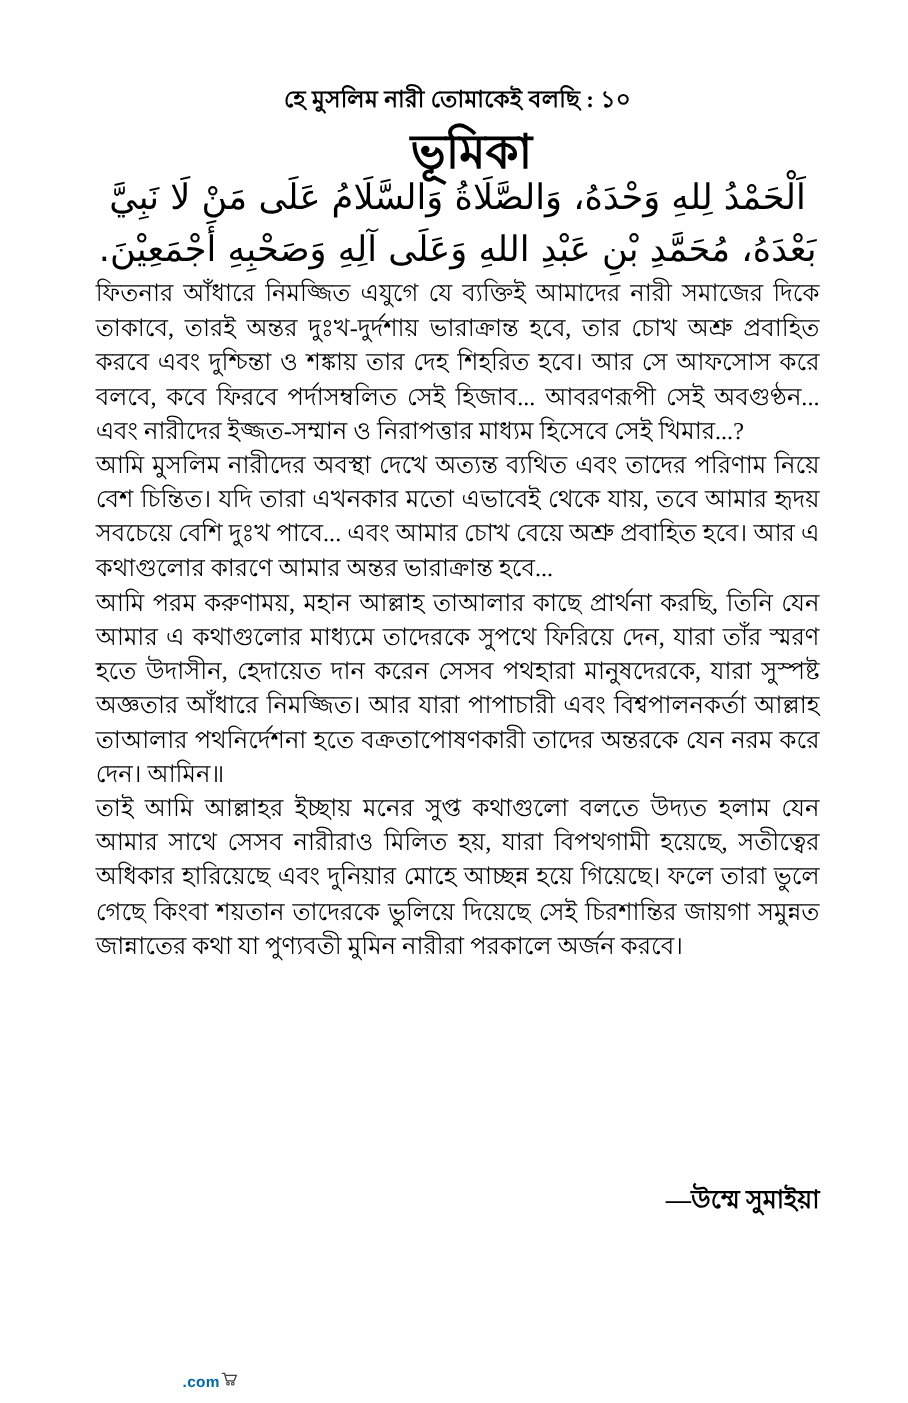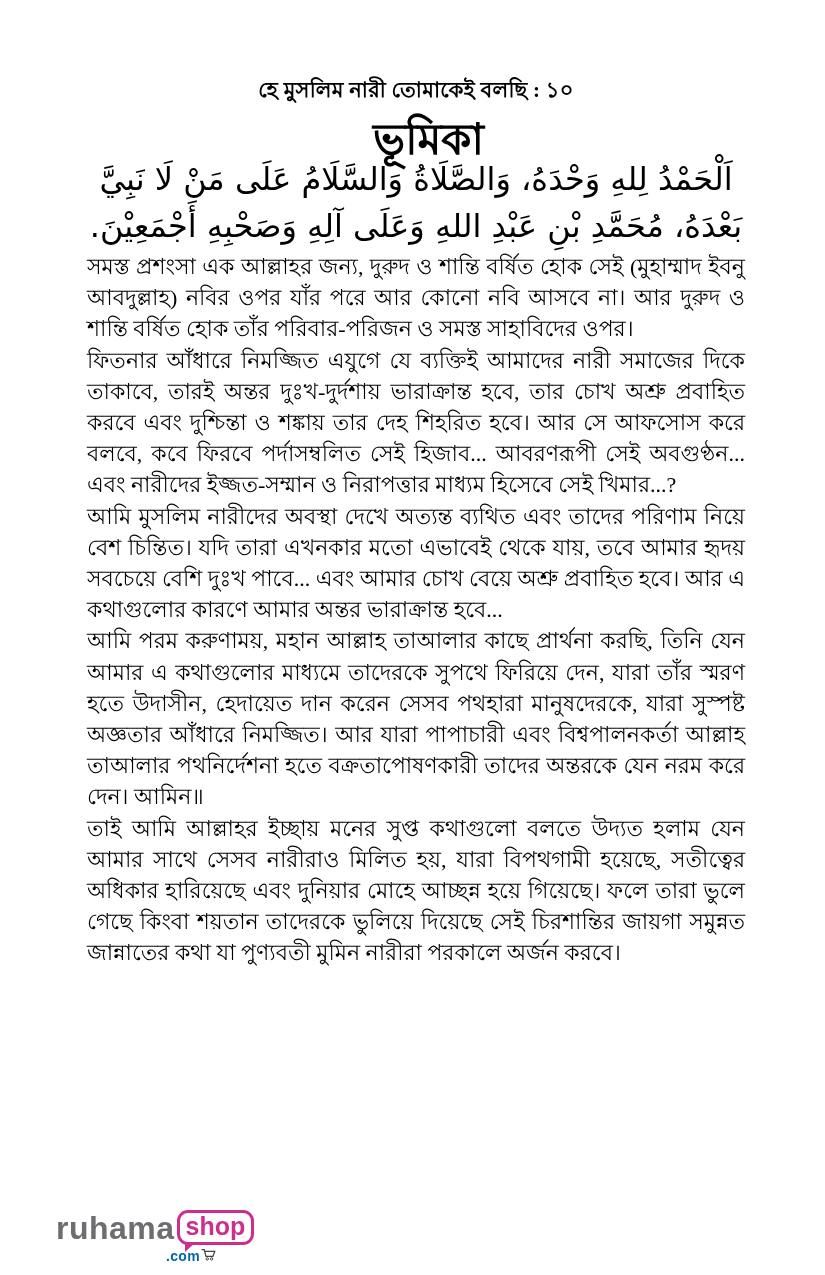--- a/index.html
+++ b/index.html
@@ -113,36 +113,29 @@
 
 <div class="page">
 
   <div class="running-header">হে মুসলিম নারী তোমাকেই বলছি : ১০</div>
 
   <h1 class="chapter-title">ভূমিকা</h1>
 
   <div class="arabic-block" dir="rtl">اَلْحَمْدُ لِلهِ وَحْدَهُ، وَالصَّلَاةُ وَالسَّلَامُ عَلَى مَنْ لَا نَبِيَّ بَعْدَهُ، مُحَمَّدِ بْنِ عَبْدِ اللهِ وَعَلَى آلِهِ وَصَحْبِهِ أَجْمَعِيْنَ.</div>
 
   <div class="body-text">
-    <p>সমস্ত প্রশংসা এক আল্লাহর জন্য, দুরুদ ও শান্তি বর্ষিত হোক সেই (মুহাম্মাদ ইবনু আবদুল্লাহ) নবির ওপর যাঁর পরে আর কোনো নবি আসবে না। আর দুরুদ ও শান্তি বর্ষিত হোক তাঁর পরিবার-পরিজন ও সমস্ত সাহাবিদের ওপর।</p>
     <p>ফিতনার আঁধারে নিমজ্জিত এযুগে যে ব্যক্তিই আমাদের নারী সমাজের দিকে তাকাবে, তারই অন্তর দুঃখ-দুর্দশায় ভারাক্রান্ত হবে, তার চোখ অশ্রু প্রবাহিত করবে এবং দুশ্চিন্তা ও শঙ্কায় তার দেহ শিহরিত হবে। আর সে আফসোস করে বলবে, কবে ফিরবে পর্দাসম্বলিত সেই হিজাব... আবরণরূপী সেই অবগুণ্ঠন... এবং নারীদের ইজ্জত-সম্মান ও নিরাপত্তার মাধ্যম হিসেবে সেই খিমার...?</p>
     <p>আমি মুসলিম নারীদের অবস্থা দেখে অত্যন্ত ব্যথিত এবং তাদের পরিণাম নিয়ে বেশ চিন্তিত। যদি তারা এখনকার মতো এভাবেই থেকে যায়, তবে আমার হৃদয় সবচেয়ে বেশি দুঃখ পাবে... এবং আমার চোখ বেয়ে অশ্রু প্রবাহিত হবে। আর এ কথাগুলোর কারণে আমার অন্তর ভারাক্রান্ত হবে...</p>
     <p>আমি পরম করুণাময়, মহান আল্লাহ তাআলার কাছে প্রার্থনা করছি, তিনি যেন আমার এ কথাগুলোর মাধ্যমে তাদেরকে সুপথে ফিরিয়ে দেন, যারা তাঁর স্মরণ হতে উদাসীন, হেদায়েত দান করেন সেসব পথহারা মানুষদেরকে, যারা সুস্পষ্ট অজ্ঞতার আঁধারে নিমজ্জিত। আর যারা পাপাচারী এবং বিশ্বপালনকর্তা আল্লাহ তাআলার পথনির্দেশনা হতে বক্রতাপোষণকারী তাদের অন্তরকে যেন নরম করে দেন। আমিন॥</p>
     <p>তাই আমি আল্লাহর ইচ্ছায় মনের সুপ্ত কথাগুলো বলতে উদ্যত হলাম যেন আমার সাথে সেসব নারীরাও মিলিত হয়, যারা বিপথগামী হয়েছে, সতীত্বের অধিকার হারিয়েছে এবং দুনিয়ার মোহে আচ্ছন্ন হয়ে গিয়েছে। ফলে তারা ভুলে গেছে কিংবা শয়তান তাদেরকে ভুলিয়ে দিয়েছে সেই চিরশান্তির জায়গা সমুন্নত জান্নাতের কথা যা পুণ্যবতী মুমিন নারীরা পরকালে অর্জন করবে।</p>
   </div>
 
+  <div class="signature-line">—উম্মে সুমাইয়া</div>
 
   <div class="publisher-logo">
-    <div class="logo-row">
-      <span class="brand-left">ruhama</span>
-      <span class="shop-bubble">
-        <span class="brand-right">shop</span>
-        <span class="bubble-tail"></span>
-      </span>
-    </div>
     <div class="dotcom-row">
       <span class="dotcom">.com</span>
       <span>
         <svg width="15" height="13" viewBox="0 0 24 20" aria-hidden="true">
           <path d="M1 2 h4 l3 11 h11 l3 -8 H6" fill="none" stroke="#414042" stroke-width="2"></path>
           <circle cx="10" cy="17" r="1.9" fill="none" stroke="#414042" stroke-width="1.6"></circle>
           <circle cx="17" cy="17" r="1.9" fill="none" stroke="#414042" stroke-width="1.6"></circle>
         </svg>
       </span>
     </div>

